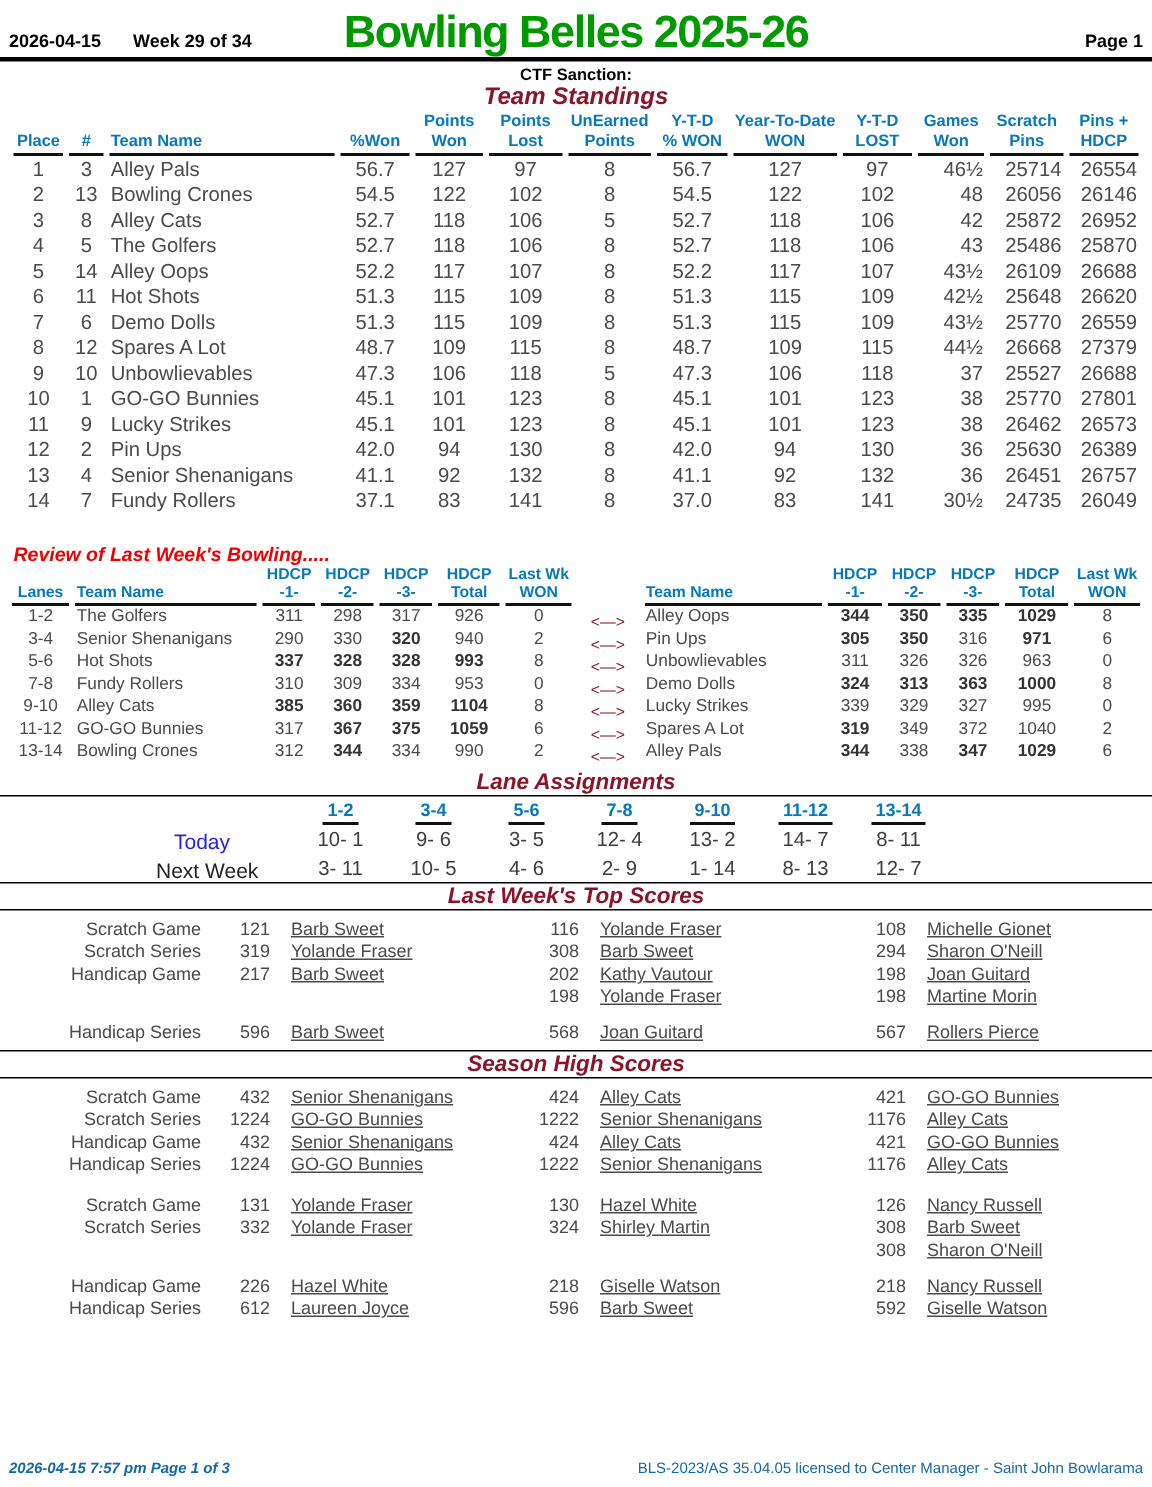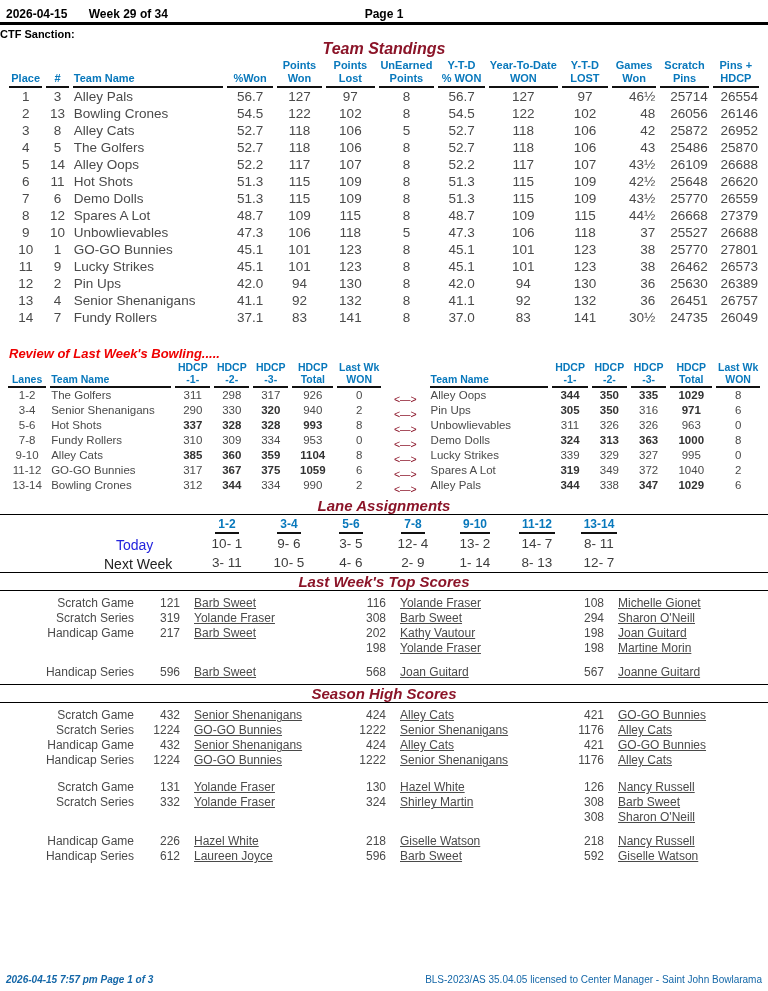--- a/index.html
+++ b/index.html
@@ -13,21 +13,21 @@
     font-family:"Liberation Sans",sans-serif;color:#000;
   }
   
   .hrow{display:grid;grid-template-columns:1fr auto 1fr;align-items:baseline;padding:16px 6px;}
   .hrow .l{justify-self:start;font-weight:bold;font-size:12px;}
   .hrow .r{justify-self:end;font-weight:bold;font-size:12px;}
   .row1{border-bottom:3px solid #000;padding-top:7px;padding-bottom:1px;}
   .big-title{color:var(--green);font-size:30px;font-weight:bold;letter-spacing:-1px;line-height:1.0;}
   .row2{padding-top:4px;}
   .center-name{color:var(--orange);font-size:17px;font-weight:bold;font-style:italic;}
-  .sanction{text-align:left;font-size:11px;font-weight:bold;margin-top:3px;}
+  .sanction{text-align:center;font-size:11px;font-weight:bold;margin-top:3px;}
   .sec-title{text-align:center;color:var(--maroon);font-weight:bold;font-style:italic;font-size:16px;line-height:1.15;}
   .sec-title.sm{font-size:15px;}
   .rule{border-top:1.5px solid #000;margin:0;}
   .datecell{display:inline-block;}
   .weekcell{display:inline-block;margin-left:18px;}
   
   table.std{border-collapse:separate;border-spacing:4px 0;width:758px;margin:1px auto 0;}
   table.std th{
     color:var(--hblue);font-size:11px;font-weight:bold;line-height:1.15;
     vertical-align:bottom;border-bottom:2px solid #111;padding:0 1px 1px;white-space:nowrap;
@@ -74,20 +74,21 @@
 </style>
 </head>
 <body>
 
 <div>
   <div class="hrow row1">
     <div class="l">
       <span class="datecell">2026-04-15</span>
       <span class="weekcell">Week 29 of 34</span>
     </div>
+    <div class="big-title">Bowling Belles 2025-26</div>
     <div class="r">Page 1</div>
   </div>
   <div class="sanction">CTF Sanction:</div>
 </div>
 
 <div class="sec-title">Team Standings</div>
 <table class="std">
   <thead>
       <tr>
         <th class="ca" style="width: 34px;">
@@ -622,21 +623,21 @@
       <div class="sv">198</div>
       <div class="sn">Martine Morin</div>
     </div>
     <div class="score-row gap">
       <div class="lbl">Handicap Series</div>
       <div class="sv">596</div>
       <div class="sn">Barb Sweet</div>
       <div class="sv">568</div>
       <div class="sn">Joan Guitard</div>
       <div class="sv">567</div>
-      <div class="sn">Joanne Guitard</div>
+      <div class="sn">Rollers Pierce</div>
     </div>
   </div>
 
 <div class="rule"></div>
 <div class="sec-title sm">Season High Scores</div>
 <div class="rule"></div>
 <div class="scores">
     <div class="score-row">
       <div class="lbl">Scratch Game</div>
       <div class="sv">432</div>

